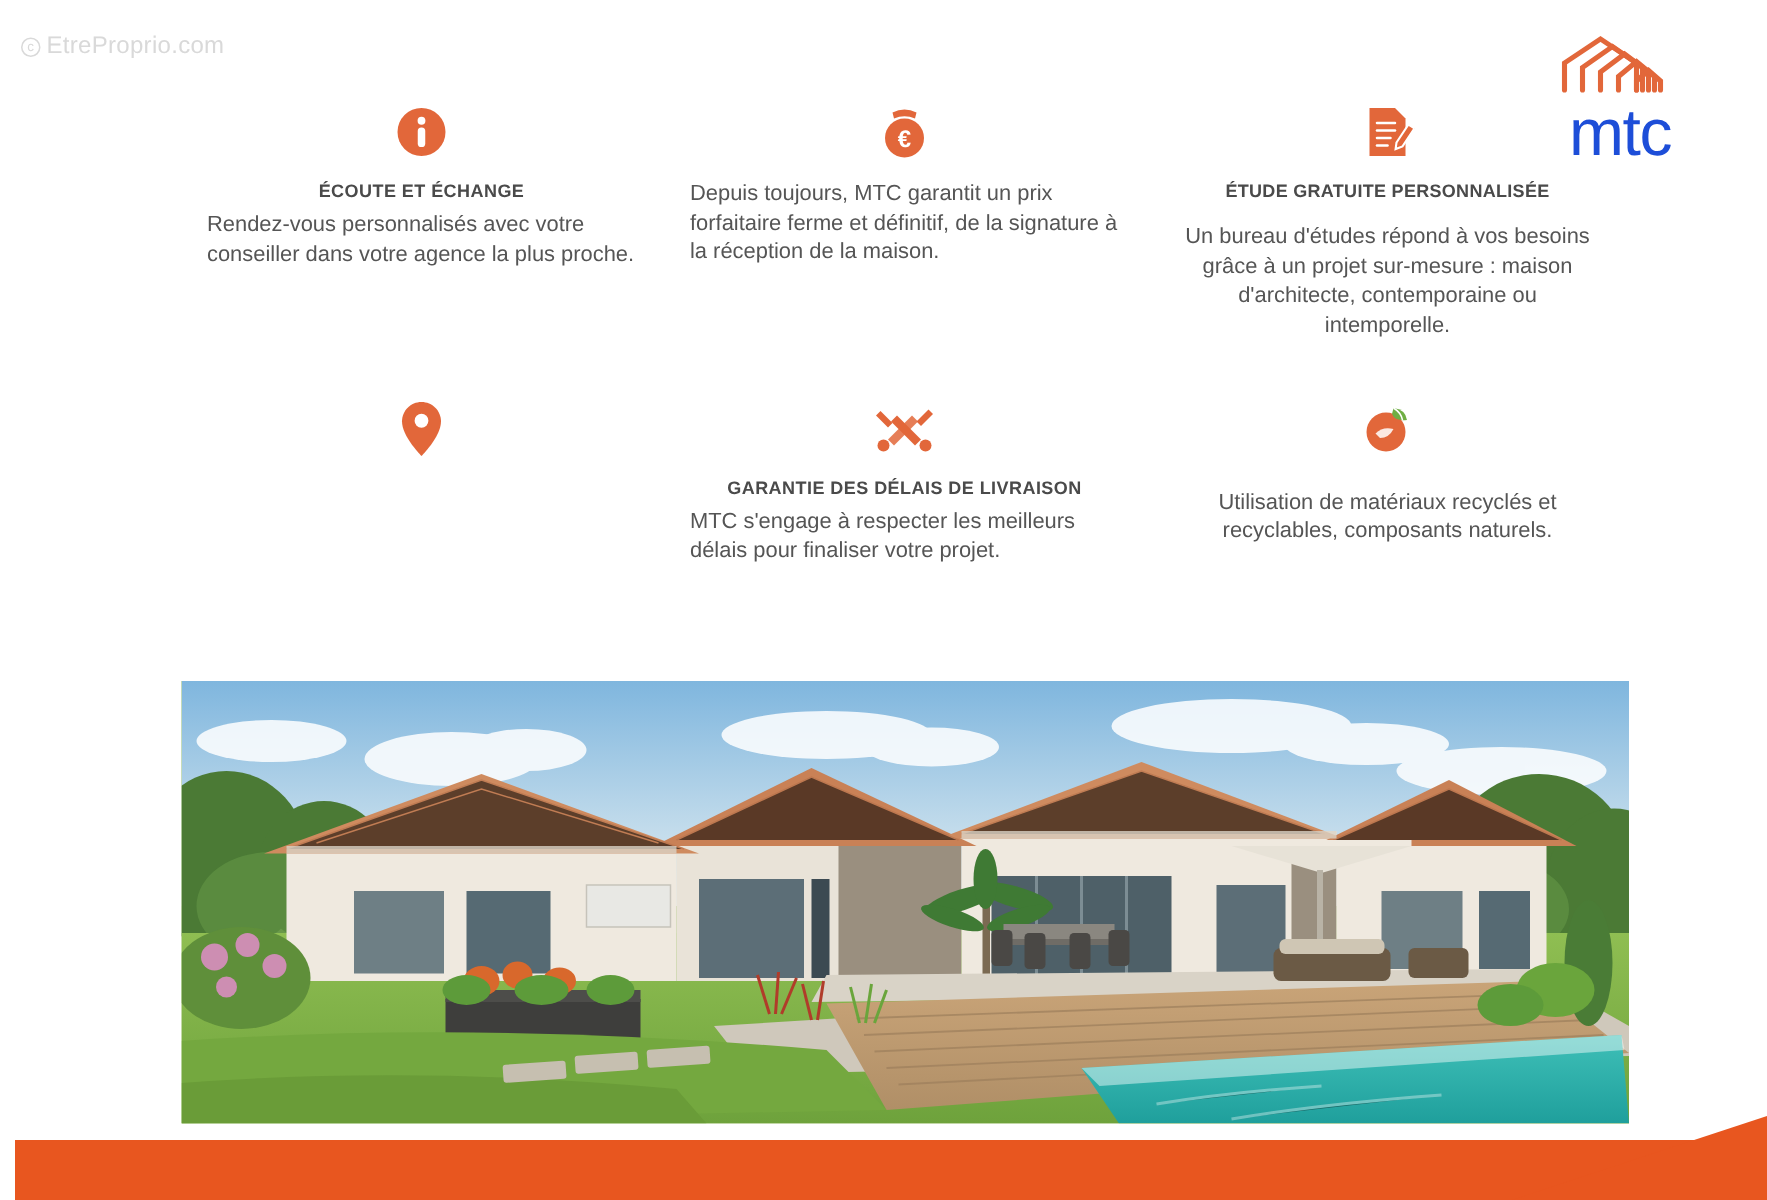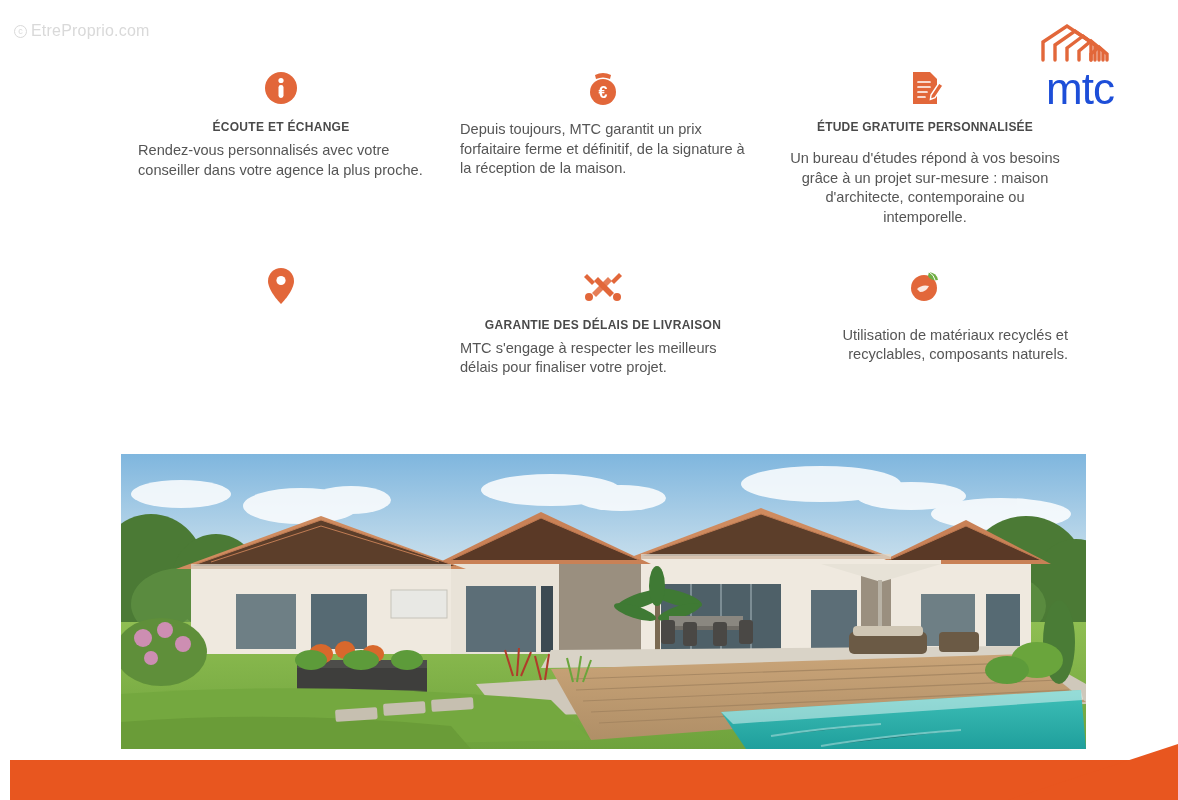--- a/index.html
+++ b/index.html
@@ -97,21 +97,21 @@
     line-height: 1.35;
   }
   
   .col-1 { align-items: center; }
   .col-2 { align-items: center; }
   .col-3 { align-items: center; }
   .col-3 h3, .col-3 p { text-align: center; }
 
   .f-3 h3 { letter-spacing: 0.2px; }
   .f-3 p { margin-top: 8px; text-align: center; }
-  .f-6 p { margin-top: 8px; text-align: right; }
+  .f-6 p { margin-top: 8px; }
 
   
   .photo {
     position: absolute;
     left: 121px; top: 454px;
     width: 965px; height: 295px;
     overflow: hidden;
     background: #9bbf6a;
   }
   .photo svg { display: block; }

